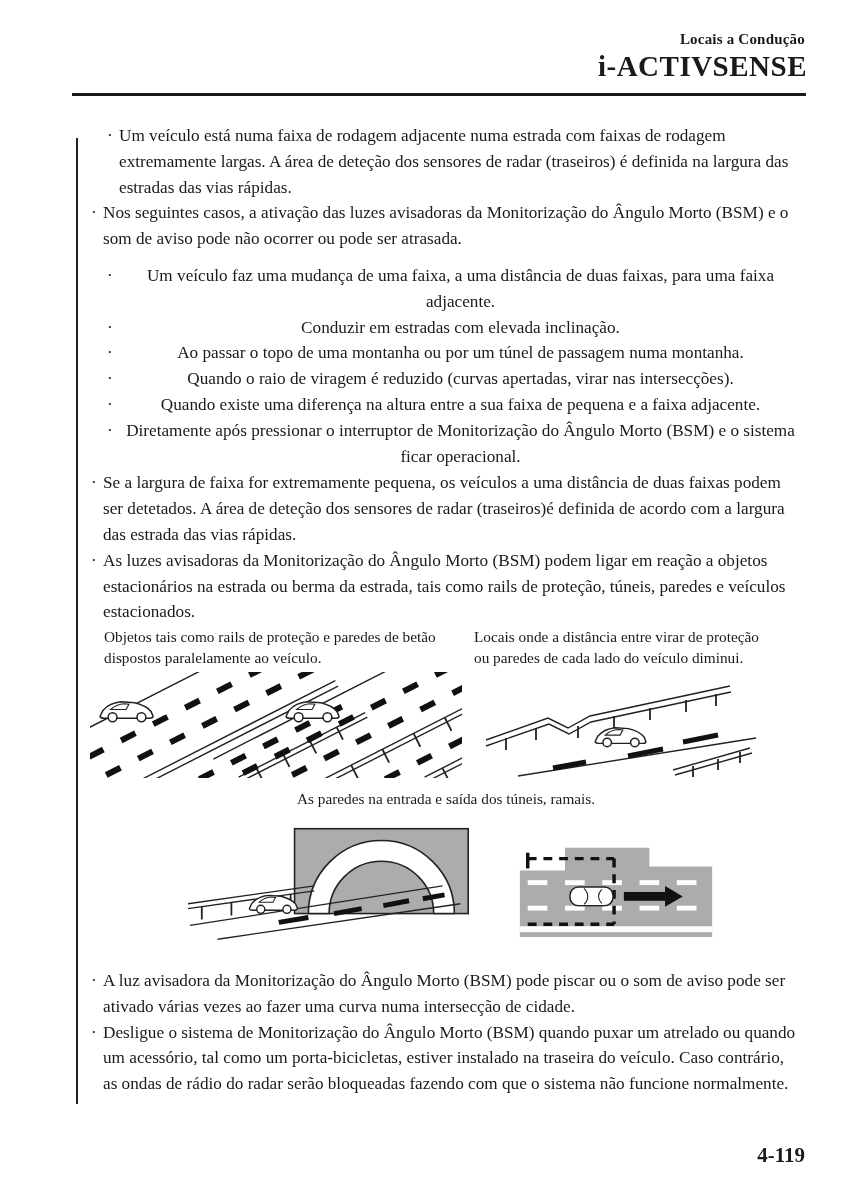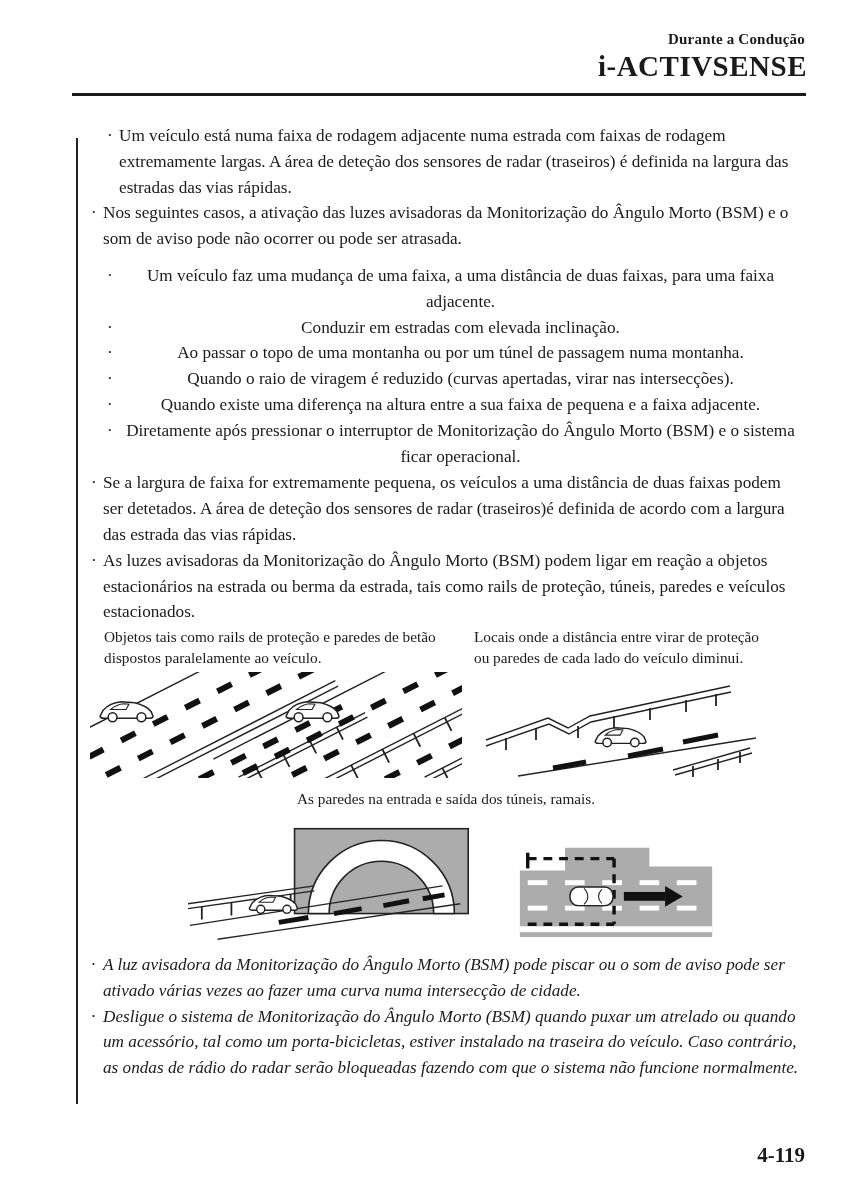--- a/index.html
+++ b/index.html
@@ -51,21 +51,21 @@
   
   .fig-row1{display:flex;align-items:flex-end;margin-top:4px;}
   .fig-row2{display:flex;align-items:flex-end;margin-top:10px;margin-left:98px;}
   svg{display:block;}
   .thin{stroke:#222;stroke-width:1.4;fill:none;}
   .dash{stroke:#111;stroke-width:6;stroke-dasharray:16 20;fill:none;}
   .dash-sm{stroke:#111;stroke-width:5;fill:none;}
   .rail{stroke:#222;stroke-width:1.4;fill:none;}
   .post{stroke:#222;stroke-width:1.8;}
   .det{stroke:#111;stroke-width:3.5;stroke-dasharray:9 7;fill:none;}
-  .closing{margin-top:12px;font-style:italic;}
+  .closing{margin-top:28px;}
   
   .footer-page{
     position:absolute;right:42px;bottom:32px;
     font-size:21px;font-weight:bold;text-align:center;
   }
 </style>
 </head>
 <body>
 
 <div class="page">
@@ -79,21 +79,21 @@
         <circle cx="45" cy="20" r="4.6" fill="#fff" stroke="#222" stroke-width="1.6"></circle>
       </symbol>
       <symbol id="car-top" viewBox="0 0 48 22">
         <rect x="1" y="1" width="46" height="20" rx="9" fill="#fff" stroke="#222" stroke-width="1.6"></rect>
         <path d="M16 2.5 Q20 6.5 20 11 Q20 15.5 16 19.5" fill="none" stroke="#222" stroke-width="1.2"></path>
         <path d="M35 3.5 Q31.5 7 31.5 11 Q31.5 15 35 18.5" fill="none" stroke="#222" stroke-width="1.2"></path>
       </symbol>
     </defs>
   </svg>
 
-  <div class="hdr-section">Durante a Condução</div>
+  <div class="hdr-section">Locais a Condução</div>
   <div class="hdr-title">i-ACTIVSENSE</div>
   <div class="hdr-rule"></div>
 
   <div class="note-border"></div>
 
   <div class="content">
 
     <div class="bullet lvl2"><span>Um veículo está numa faixa de rodagem adjacente numa estrada com faixas de rodagem extremamente largas. A área de deteção dos sensores de radar (traseiros) é definida na largura das estradas das vias rápidas.</span></div>
     <div class="bullet"><span>Nos seguintes casos, a ativação das luzes avisadoras da Monitorização do Ângulo Morto (BSM) e o som de aviso pode não ocorrer ou pode ser atrasada.</span></div>
 

